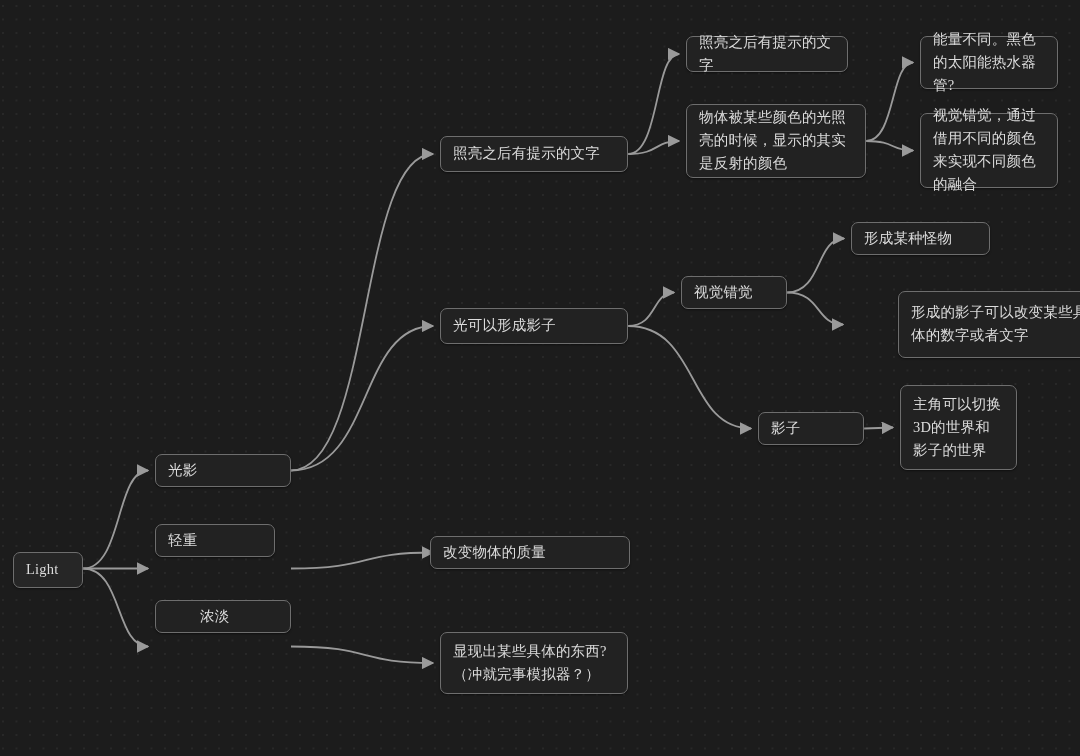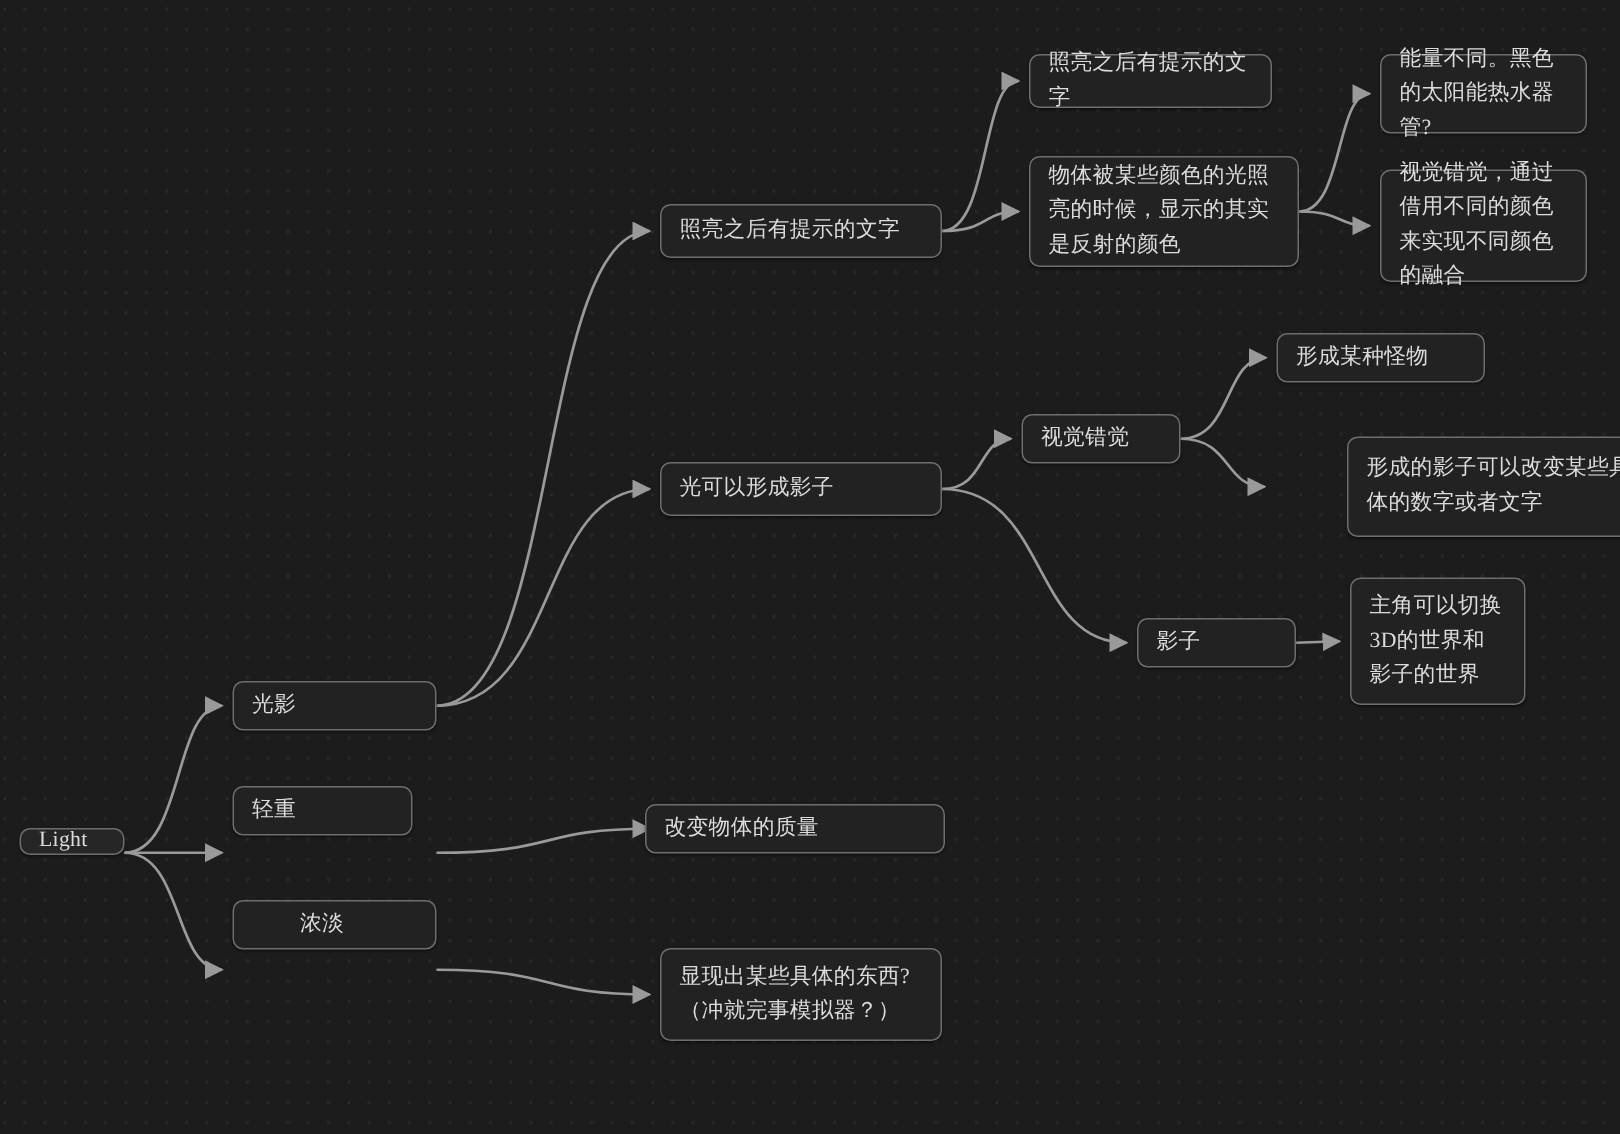--- a/index.html
+++ b/index.html
@@ -76,21 +76,21 @@
         <path d="M 866 141 C 895.7 141, 890.3 62.5, 913 62.5" marker-end="url(#arrow)"></path>
         <path d="M 866 141 C 895.7 141, 890.3 150.5, 913 150.5" marker-end="url(#arrow)"></path>
         <path d="M 628 326 C 657.15 326, 651.85 292.5, 674 292.5" marker-end="url(#arrow)"></path>
         <path d="M 628 326 C 699.5 326, 686.5 428.5, 751 428.5" marker-end="url(#arrow)"></path>
         <path d="M 787 292.5 C 822.2 292.5, 815.8 238.5, 844 238.5" marker-end="url(#arrow)"></path>
         <path d="M 787 292.5 C 821.65 292.5, 815.35 324.5, 843 324.5" marker-end="url(#arrow)"></path>
         <path d="M 864 428.5 L 893 427.5" marker-end="url(#arrow)"></path>
       </g>
   </svg>
   <div id="node-layer">
-      <div class="node root" style="left: 13px; top: 552px; width: 70px; height: 18px;"><span class="txt">Light</span></div>
+      <div class="node root" style="left: 13px; top: 552px; width: 70px; height: 36px;"><span class="txt">Light</span></div>
       <div class="node" style="left: 155px; top: 454px; width: 136px; height: 33px;"><span class="txt">光影</span></div>
       <div class="node" style="left: 155px; top: 524px; width: 120px; height: 33px; justify-content: flex-end;"><span class="txt">轻重</span></div>
       <div class="node" style="left: 155px; top: 600px; width: 136px; height: 33px; padding-left: 44px;"><span class="txt">浓淡</span></div>
       <div class="node" style="left: 440px; top: 136px; width: 188px; height: 36px;"><span class="txt">照亮之后有提示的文字</span></div>
       <div class="node" style="left: 440px; top: 308px; width: 188px; height: 36px; align-items: flex-end;"><span class="txt">光可以形成影子</span></div>
       <div class="node" style="left: 430px; top: 536px; width: 200px; height: 33px;"><span class="txt">改变物体的质量</span></div>
       <div class="node" style="left: 440px; top: 632px; width: 188px; height: 62px;"><span class="txt">显现出某些具体的东西?
 （冲就完事模拟器？）</span></div>
       <div class="node" style="left: 686px; top: 36px; width: 162px; height: 36px;"><span class="txt">照亮之后有提示的文字</span></div>
       <div class="node" style="left: 686px; top: 104px; width: 180px; height: 74px;"><span class="txt">物体被某些颜色的光照亮的时候，显示的其实是反射的颜色</span></div>

